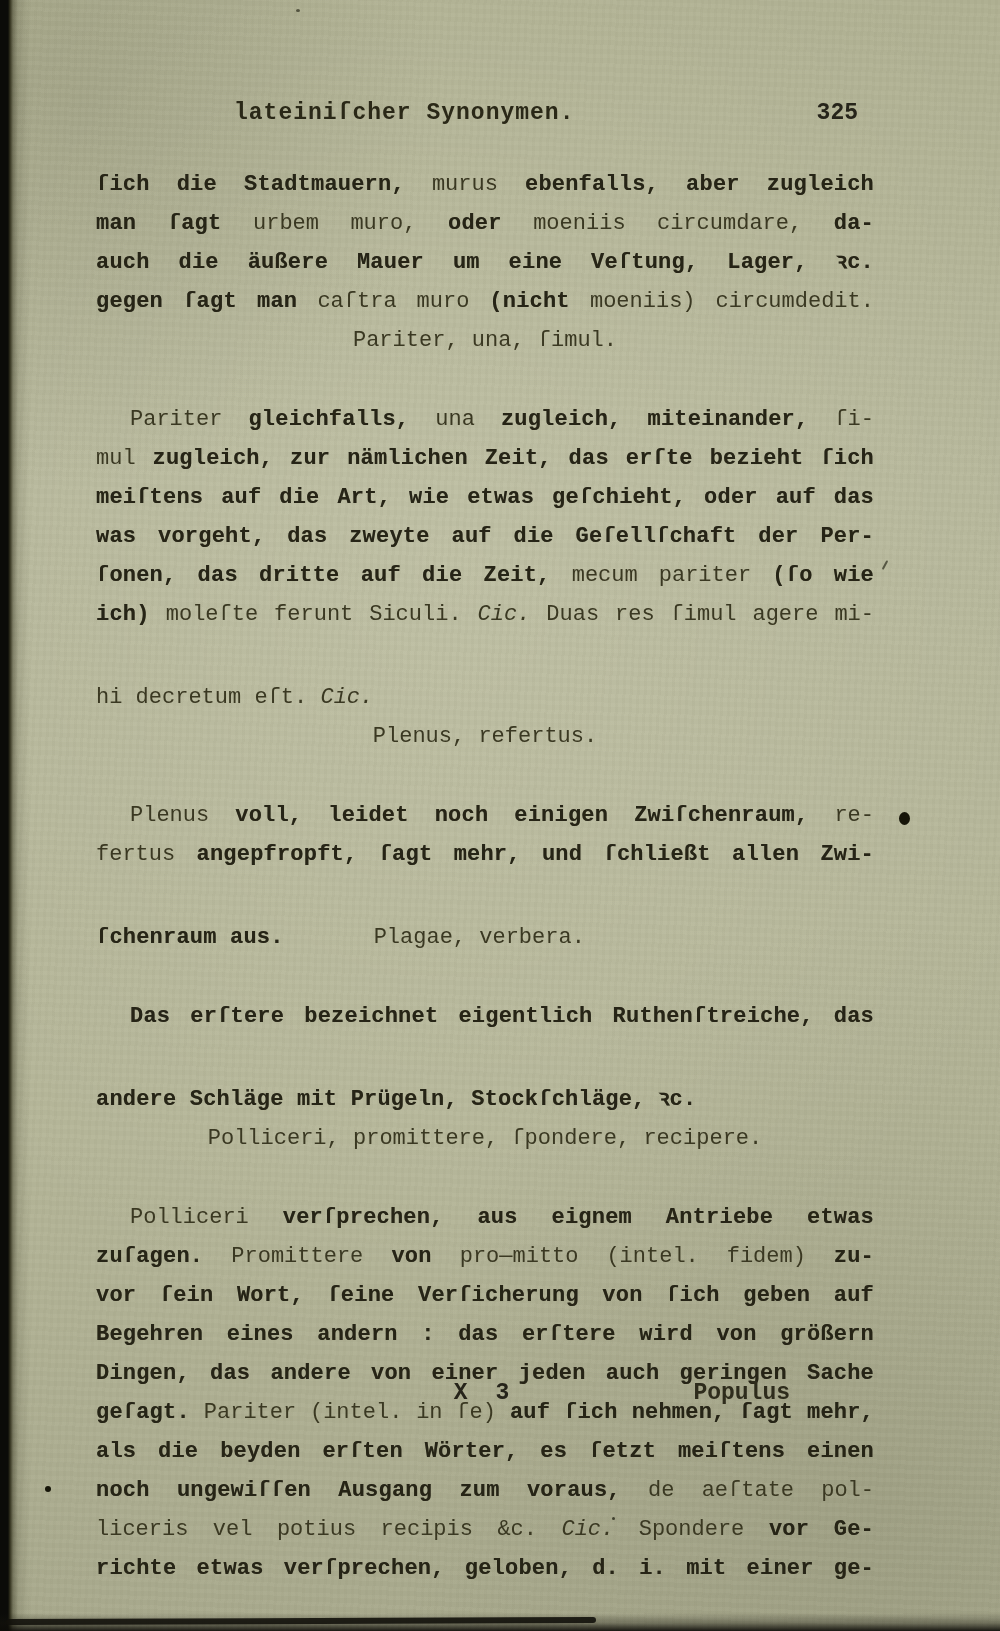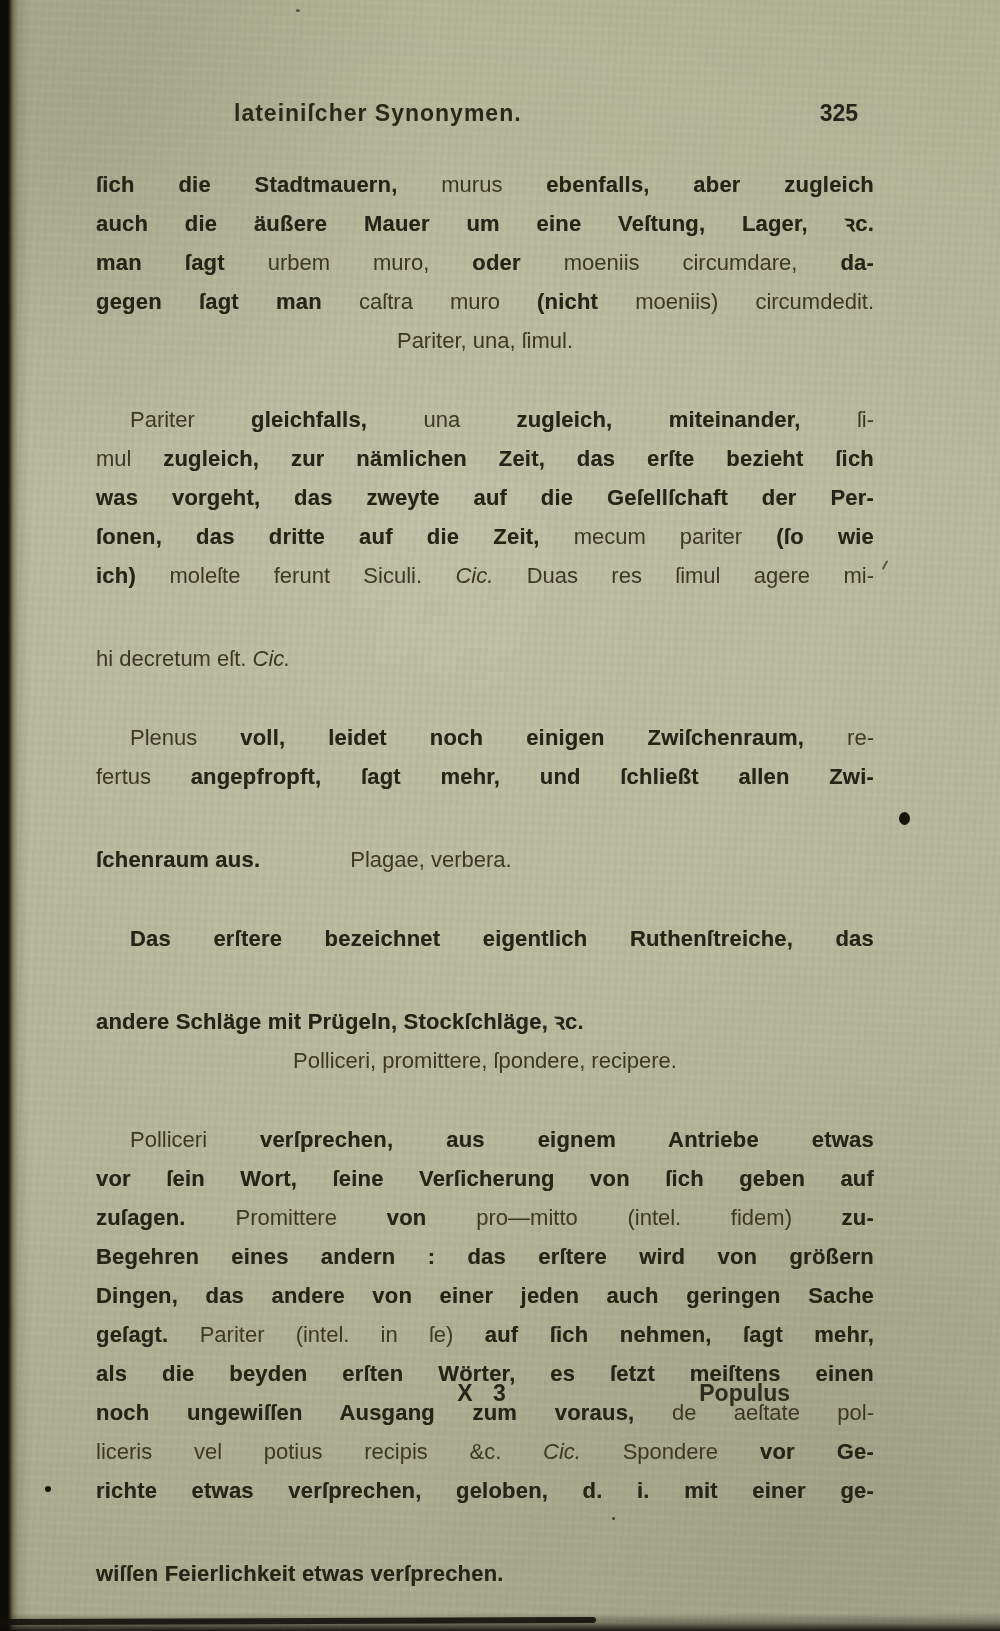--- a/index.html
+++ b/index.html
@@ -3,21 +3,21 @@
 <meta charset="utf-8">
 <style>
   * { box-sizing: border-box; }
   html, body { margin: 0; padding: 0; background: #6e6e60; }
 
   .page {
     position: relative;
     width: 1000px;
     height: 1631px;
     overflow: hidden;
-    font-family: Liberation Sans, sans-serif;
+    font-family: Liberation Mono, monospace;
     background:
       radial-gradient(120% 90% at 45% 35%, rgba(255,255,235,0.12) 0%, rgba(255,255,235,0) 55%),
       radial-gradient(80% 60% at 88% 92%, rgba(70,70,50,0.12) 0%, rgba(70,70,50,0) 60%),
       radial-gradient(60% 40% at 8% 6%, rgba(70,70,50,0.14) 0%, rgba(70,70,50,0) 60%),
       linear-gradient(180deg, #afb092 0%, #b5b69a 30%, #b3b497 70%, #a7a88c 100%);
   }
 
   .paper-shade {
     position: absolute; inset: 0; pointer-events: none;
     background:
@@ -89,39 +89,41 @@
 
   <div class="paper-shade"></div>
 
   <div class="header">
     <span class="running-title">lateiniſcher Synonymen.</span>
     <span class="page-number">325</span>
   </div>
 
   <div class="text-block">
       <div class="line body"><span class="seg-de">ſich die Stadtmauern, </span><span class="seg-la">murus</span><span class="seg-de"> ebenfalls, aber zugleich</span></div>
+      <div class="line body"><span class="seg-de">man ſagt </span><span class="seg-la">urbem muro,</span><span class="seg-de"> oder </span><span class="seg-la">moeniis circumdare,</span><span class="seg-de"> da-</span></div>
       <div class="line body"><span class="seg-de">auch die äußere Mauer um eine Veſtung, Lager, ꝛc.</span></div>
-      <div class="line body"><span class="seg-de">man ſagt </span><span class="seg-la">urbem muro,</span><span class="seg-de"> oder </span><span class="seg-la">moeniis circumdare,</span><span class="seg-de"> da-</span></div>
       <div class="line body"><span class="seg-de">gegen ſagt man </span><span class="seg-la">caſtra muro </span><span class="seg-de">(nicht </span><span class="seg-la">moeniis) circumdedit.</span></div>
       <div class="line center"><span class="seg-la">Pariter, una, ſimul.</span></div>
       <div class="line indent"><span class="seg-la">Pariter</span><span class="seg-de"> gleichfalls, </span><span class="seg-la">una</span><span class="seg-de"> zugleich, miteinander, </span><span class="seg-la">ſi-</span></div>
       <div class="line body"><span class="seg-la">mul</span><span class="seg-de"> zugleich, zur nämlichen Zeit, das erſte bezieht ſich</span></div>
+      <div class="line body"><span class="seg-de">meiſtens auf die Art, wie etwas geſchieht, oder auf das</span></div>
       <div class="line body"><span class="seg-de">was vorgeht, das zweyte auf die Geſellſchaft der Per-</span></div>
       <div class="line body"><span class="seg-de">ſonen, das dritte auf die Zeit, </span><span class="seg-la">mecum pariter</span><span class="seg-de"> (ſo wie</span></div>
       <div class="line body"><span class="seg-de">ich) </span><span class="seg-la">moleſte ferunt Siculi. </span><span class="seg-it">Cic.</span><span class="seg-la"> Duas res ſimul agere mi-</span></div>
       <div class="line bodyend"><span class="seg-la">hi decretum eſt. </span><span class="seg-it">Cic.</span></div>
+      <div class="line center"><span class="seg-la">Plenus, refertus.</span></div>
       <div class="line indent"><span class="seg-la">Plenus</span><span class="seg-de"> voll, leidet noch einigen Zwiſchenraum, </span><span class="seg-la">re-</span></div>
       <div class="line body"><span class="seg-la">fertus</span><span class="seg-de"> angepfropft, ſagt mehr, und ſchließt allen Zwi-</span></div>
       <div class="line bodyend"><span class="seg-de">ſchenraum aus.</span><span class="seg-la gap">Plagae, verbera.</span></div>
       <div class="line indent"><span class="seg-de">Das erſtere bezeichnet eigentlich Ruthenſtreiche, das</span></div>
       <div class="line bodyend"><span class="seg-de">andere Schläge mit Prügeln, Stockſchläge, ꝛc.</span></div>
       <div class="line center"><span class="seg-la">Polliceri, promittere, ſpondere, recipere.</span></div>
       <div class="line indent"><span class="seg-la">Polliceri</span><span class="seg-de"> verſprechen, aus eignem Antriebe etwas</span></div>
+      <div class="line body"><span class="seg-de">zuſagen. </span><span class="seg-la">Promittere</span><span class="seg-de"> von </span><span class="seg-la">pro—mitto</span><span class="seg-la"> (intel. fidem) </span><span class="seg-de">zu-</span></div>
       <div class="line body"><span class="seg-de">vor ſein Wort, ſeine Verſicherung von ſich geben auf</span></div>
-      <div class="line body"><span class="seg-de">zuſagen. </span><span class="seg-la">Promittere</span><span class="seg-de"> von </span><span class="seg-la">pro—mitto</span><span class="seg-la"> (intel. fidem) </span><span class="seg-de">zu-</span></div>
       <div class="line body"><span class="seg-de">Begehren eines andern : das erſtere wird von größern</span></div>
       <div class="line body"><span class="seg-de">Dingen, das andere von einer jeden auch geringen Sache</span></div>
       <div class="line body"><span class="seg-de">geſagt. </span><span class="seg-la">Pariter (intel. in ſe)</span><span class="seg-de"> auf ſich nehmen, ſagt mehr,</span></div>
       <div class="line body"><span class="seg-de">als die beyden erſten Wörter, es ſetzt meiſtens einen</span></div>
       <div class="line body"><span class="seg-de">noch ungewiſſen Ausgang zum voraus, </span><span class="seg-la">de aeſtate pol-</span></div>
       <div class="line body"><span class="seg-la">liceris vel potius recipis &amp;c. </span><span class="seg-it">Cic.</span><span class="seg-la"> Spondere</span><span class="seg-de"> vor Ge-</span></div>
       <div class="line body"><span class="seg-de">richte etwas verſprechen, geloben, d. i. mit einer ge-</span></div>
       <div class="line bodyend"><span class="seg-de">wiſſen Feierlichkeit etwas verſprechen.</span></div>
     </div>
 

